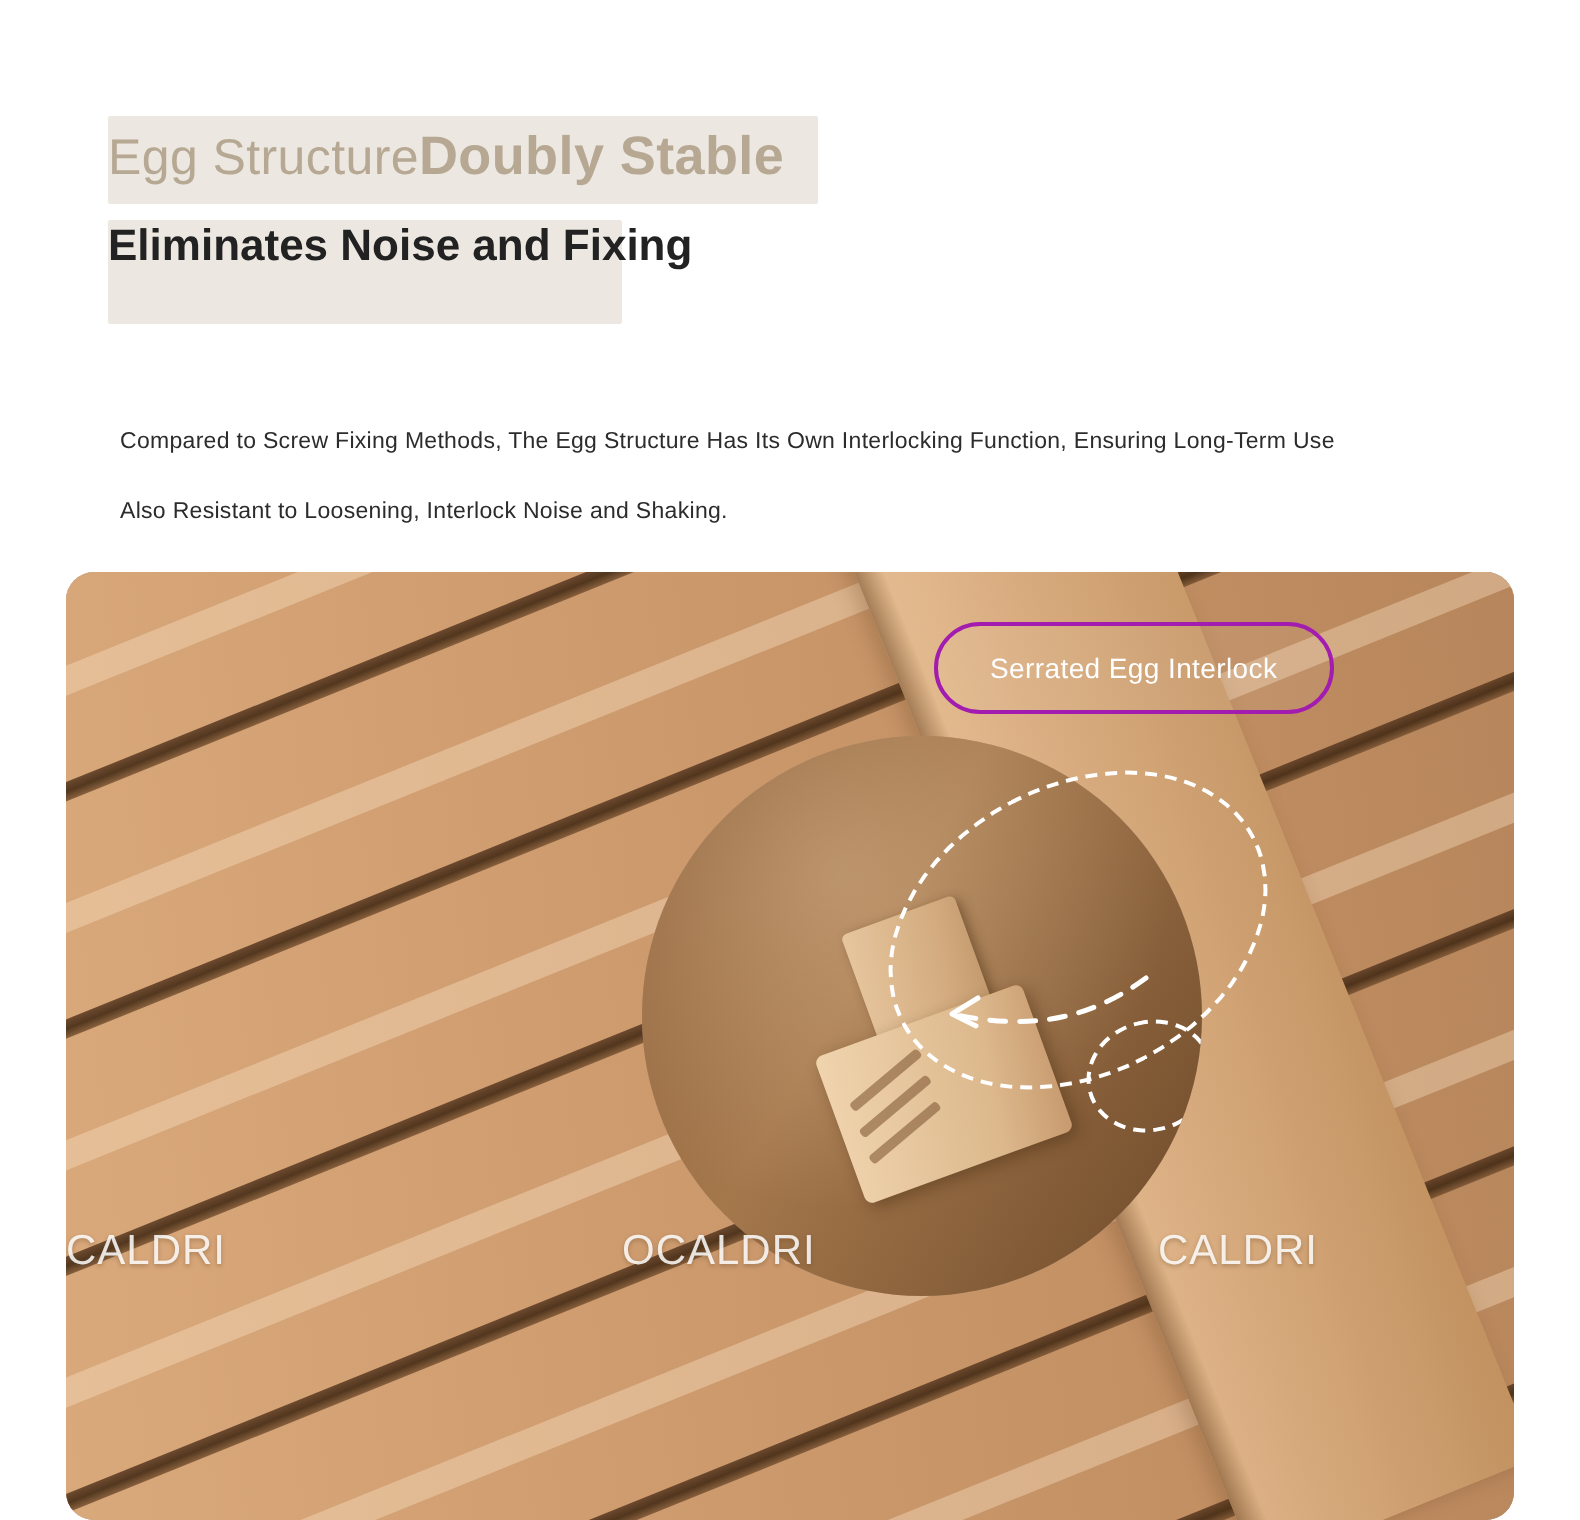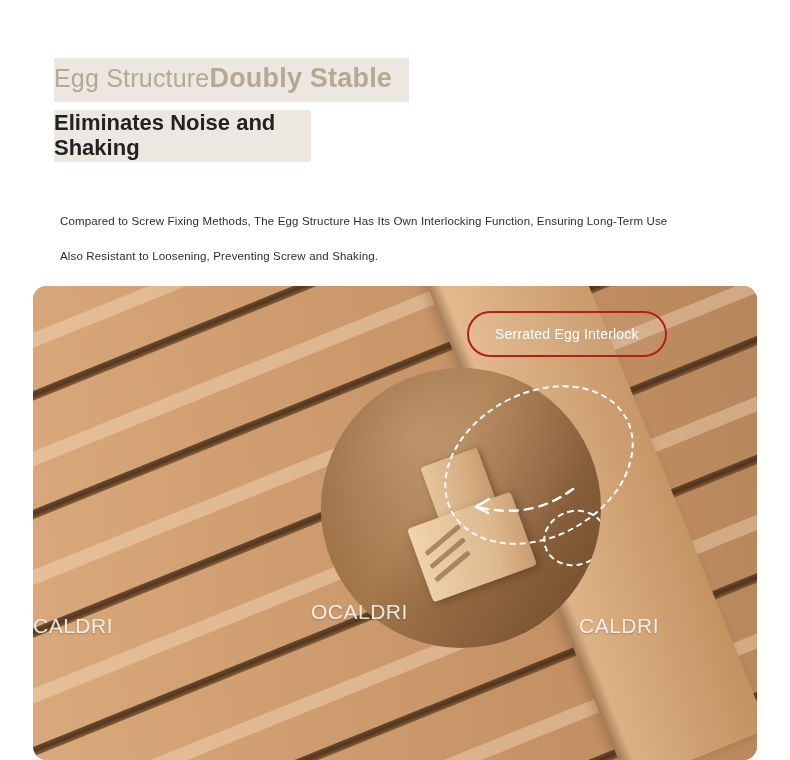--- a/index.html
+++ b/index.html
@@ -242,61 +242,61 @@
     height: 40px;
     pointer-events: none;
   }
 
   
   .callout {
     position: absolute;
     left: 434px;
     top: 25px;
     padding: 13px 26px;
-    border: 2px solid #b91c1c;
+    border: 2px solid #a21caf;
     border-radius: 26px;
     color: #ffffff;
     font-size: 14px;
     letter-spacing: .2px;
     background: rgba(255,255,255,.06);
     white-space: nowrap;
   }
 
   
   .wm {
     position: absolute;
     color: rgba(255,255,255,.85);
     font-size: 21px;
     letter-spacing: .5px;
     text-shadow: 0 1px 2px rgba(90,60,30,.35);
     white-space: nowrap;
   }
   .wm1 { left: 0px;   top: 328px; }
-  .wm2 { left: 278px; top: 314px; }
+  .wm2 { left: 278px; top: 328px; }
   .wm3 { left: 546px; top: 328px; }
 </style>
 </head>
 <body>
 
 <div class="page">
 
   <div class="headline-wrap">
     <div class="headline-row1">
       <div class="hl-highlight"></div>
       <span class="hl-sub">Egg Structure</span><span class="hl-main">Doubly Stable</span>
     </div>
     <div class="headline-row2">
       <div class="hl2-highlight"></div>
-      <div class="hl2-text">Eliminates Noise and Shaking</div>
+      <div class="hl2-text">Eliminates Noise and Fixing</div>
     </div>
   </div>
 
   <div class="body-copy">
     <div class="body-line">Compared to Screw Fixing Methods, The Egg Structure Has Its Own Interlocking Function, Ensuring Long-Term Use</div>
-    <div class="body-line">Also Resistant to Loosening, Preventing Screw and Shaking.</div>
+    <div class="body-line">Also Resistant to Loosening, Interlock Noise and Shaking.</div>
   </div>
 
   <div class="photo">
     <div class="wall"></div>
 
     <div class="deck">
       <div class="plank-hi" style="top:60px"></div>
       <div class="groove" style="top:104px"></div>
       <div class="plank-hi" style="top:160px"></div>
       <div class="groove" style="top:214px"></div>

